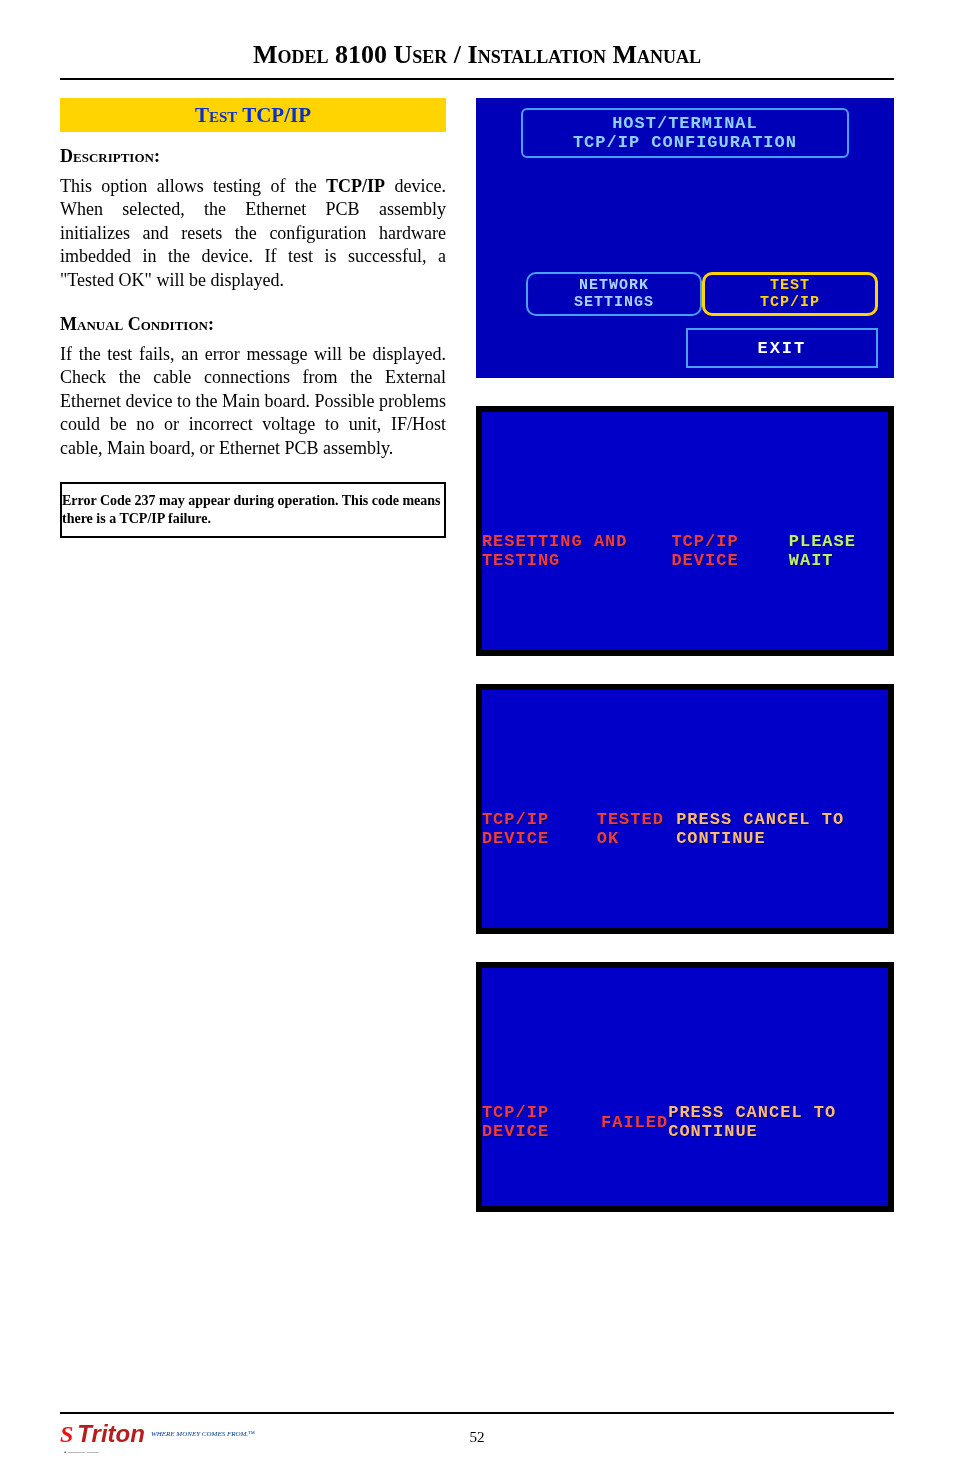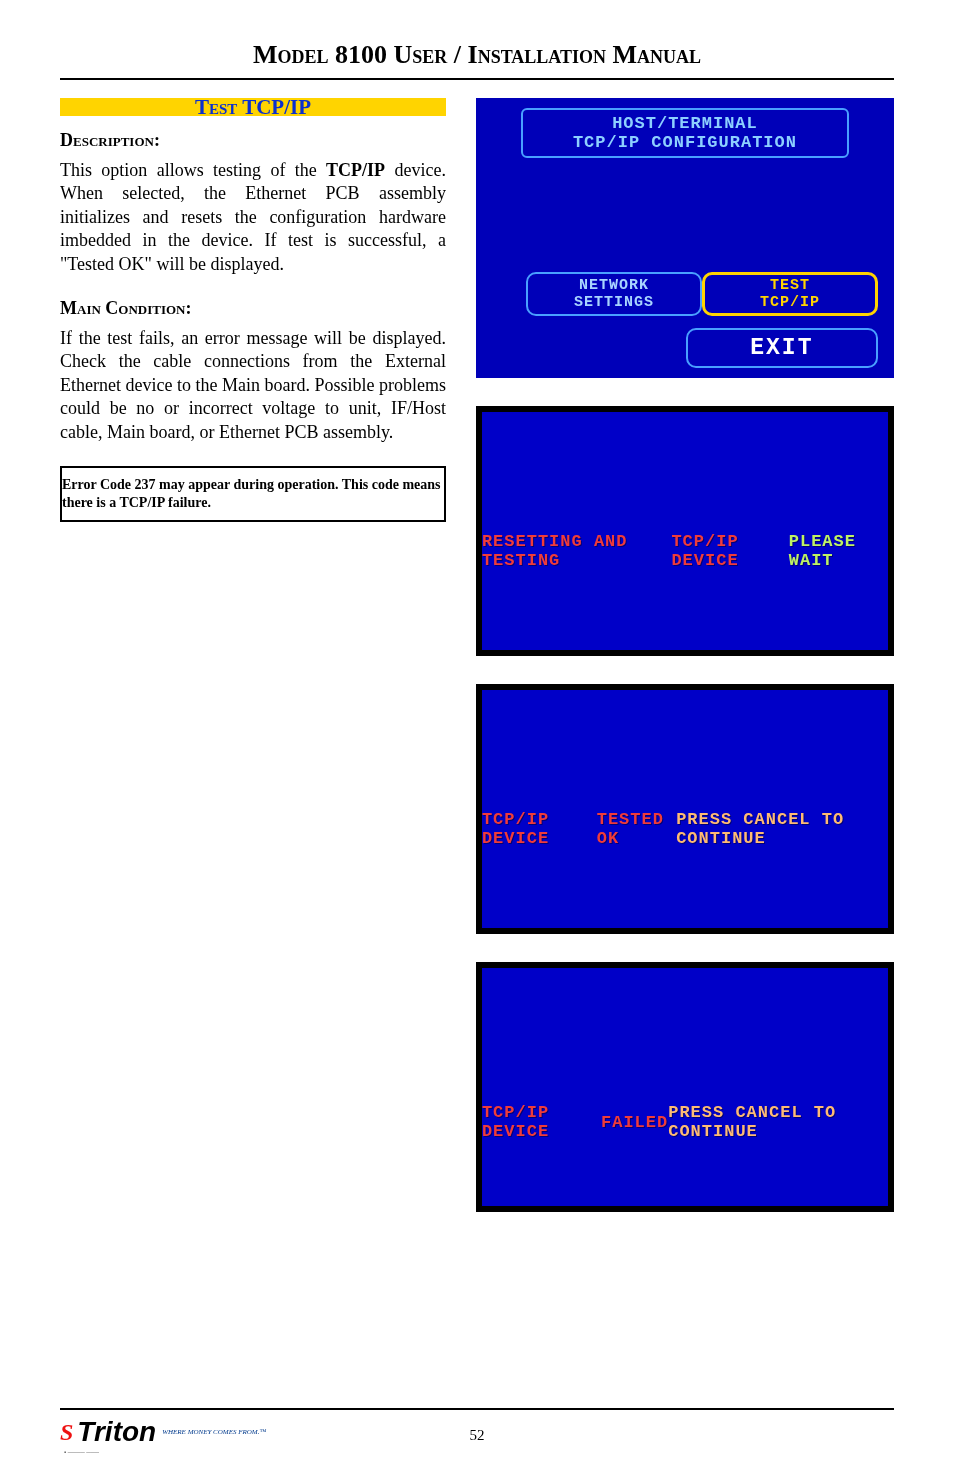--- a/index.html
+++ b/index.html
@@ -19,21 +19,21 @@
       font-variant: small-caps;
       margin-bottom: 8px;
     }
     .hr-top { border: none; border-top: 2px solid #000; margin-bottom: 18px; }
     .columns { display: flex; gap: 30px; }
     .left-col { width: 48%; }
     .right-col { width: 52%; display: flex; flex-direction: column; gap: 28px; }
 
     .yellow-strip {
       background: #ffd400;
-      height: 18px;
+      height: 34px;
       display: flex;
       align-items: center;
       justify-content: center;
       color: #0a2fcf;
       font-weight: bold;
       font-size: 21px;
       font-variant: small-caps;
       margin-bottom: 14px;
     }
     .sec-label {
@@ -97,25 +97,25 @@
     .btn-test {
       background: #0000b8;
       border: 3px solid #ffd400;
       color: #ffd400;
     }
     .exit-row { position: absolute; bottom: 10px; right: 16px; width: 46%; }
     .btn-exit {
       width: 100%;
       height: 40px;
       border: 2px solid #4aa0ff;
-      border-radius: 10px;
+      border-radius: 0;
       color: #fff;
       font-family: "Courier New", monospace;
       font-weight: bold;
-      font-size: 23px;
+      font-size: 17px;
       letter-spacing: 2px;
       display: flex;
       align-items: center;
       justify-content: center;
     }
 
     .bluescreen {
       height: 250px;
       background: #0000c8;
       border: 6px solid #000000;
@@ -142,22 +142,22 @@
 
     .logo { display: flex; align-items: center; gap: 4px; }
     .logo-s {
       color: #e11;
       font-size: 24px;
       font-weight: bold;
       font-style: italic;
       line-height: 1;
     }
     .logo-text {
-      color: #000000;
-      font-size: 28px;
+      color: #b91c1c;
+      font-size: 24px;
       font-weight: bold;
       font-style: italic;
       font-family: Arial, sans-serif;
     }
     .logo-tag {
       font-size: 7px;
       color: #003a8c;
       font-style: italic;
       margin-left: 2px;
     }
@@ -176,21 +176,21 @@
 
 <div class="columns">
   <div class="left-col">
     <div class="yellow-strip">Test TCP/IP</div>
 
     <div class="sec-label">Description:</div>
     <p class="para">
       <span>This option allows testing of the </span><b>TCP/IP</b><span> device. When selected, the Ethernet PCB assembly initializes and resets the configuration hardware imbedded in the device.  If test is successful, a "Tested OK" will be displayed.</span>
     </p>
 
-    <div class="sec-label">Main Condition:</div>
+    <div class="sec-label">Manual Condition:</div>
     <p class="para">If the test fails, an error message will be displayed.  Check the cable connections from the External Ethernet device to the Main board. Possible problems could be  no or incorrect voltage to unit, IF/Host cable, Main board, or Ethernet PCB assembly.</p>
 
     <div class="note-box">Error Code 237 may appear during operation.  This code means there is a TCP/IP failure.</div>
   </div>
 
   <div class="right-col">
 
     <div class="screen screen1">
       <div class="s1-title-wrap">
         <div class="s1-title-line">HOST/TERMINAL</div>

